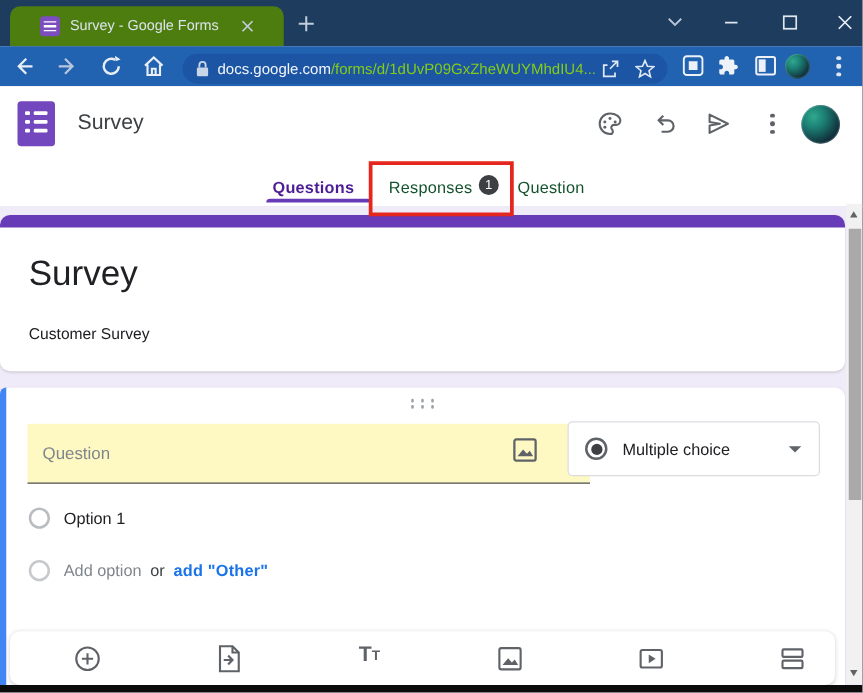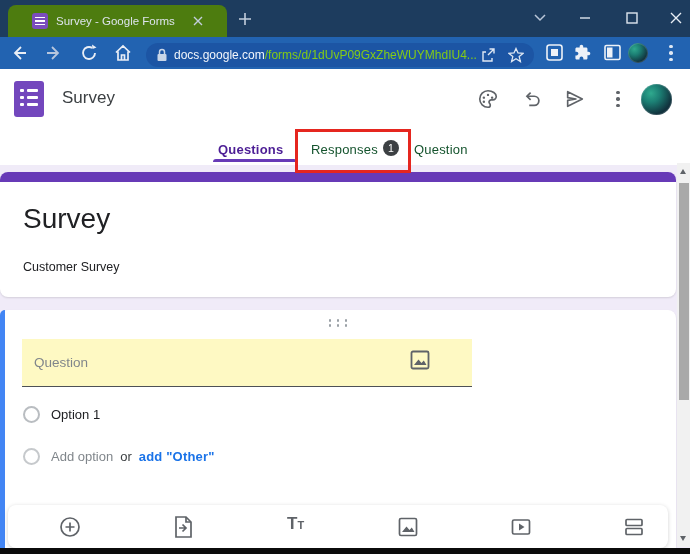--- a/index.html
+++ b/index.html
@@ -277,20 +277,27 @@
         <b></b>
         <b></b>
     </div>
     <input class="q-input" type="text" placeholder="Question" style="">
     <div class="imgbtn">
       <svg width="24" height="24" viewBox="0 0 24 24">
         <rect x="3.5" y="3.5" width="17" height="17" rx="1.5" fill="none" stroke="#5f6368" stroke-width="1.8"></rect>
         <path d="M6 17 L10.5 11.5 L13.5 15 L15.8 12.5 L18.5 17 Z" fill="#5f6368"></path>
       </svg>
     </div>
+    <div class="typedrop">
+      <span class="radio-sel">
+          <b></b>
+        </span>
+      <span class="type-label">Multiple choice</span>
+      <span class="caret"></span>
+    </div>
     <div class="optrow" style="top:96px">
       <span class="radio-empty"></span>
       <span class="opt-label">Option 1</span>
     </div>
     <div class="optrow" style="top:138px">
       <span class="radio-empty" style="border-color:#c6c9cc"></span>
       <span class="opt-gray">Add option</span>
       <span class="opt-or">or</span>
       <span class="opt-link">add "Other"</span>
     </div>

